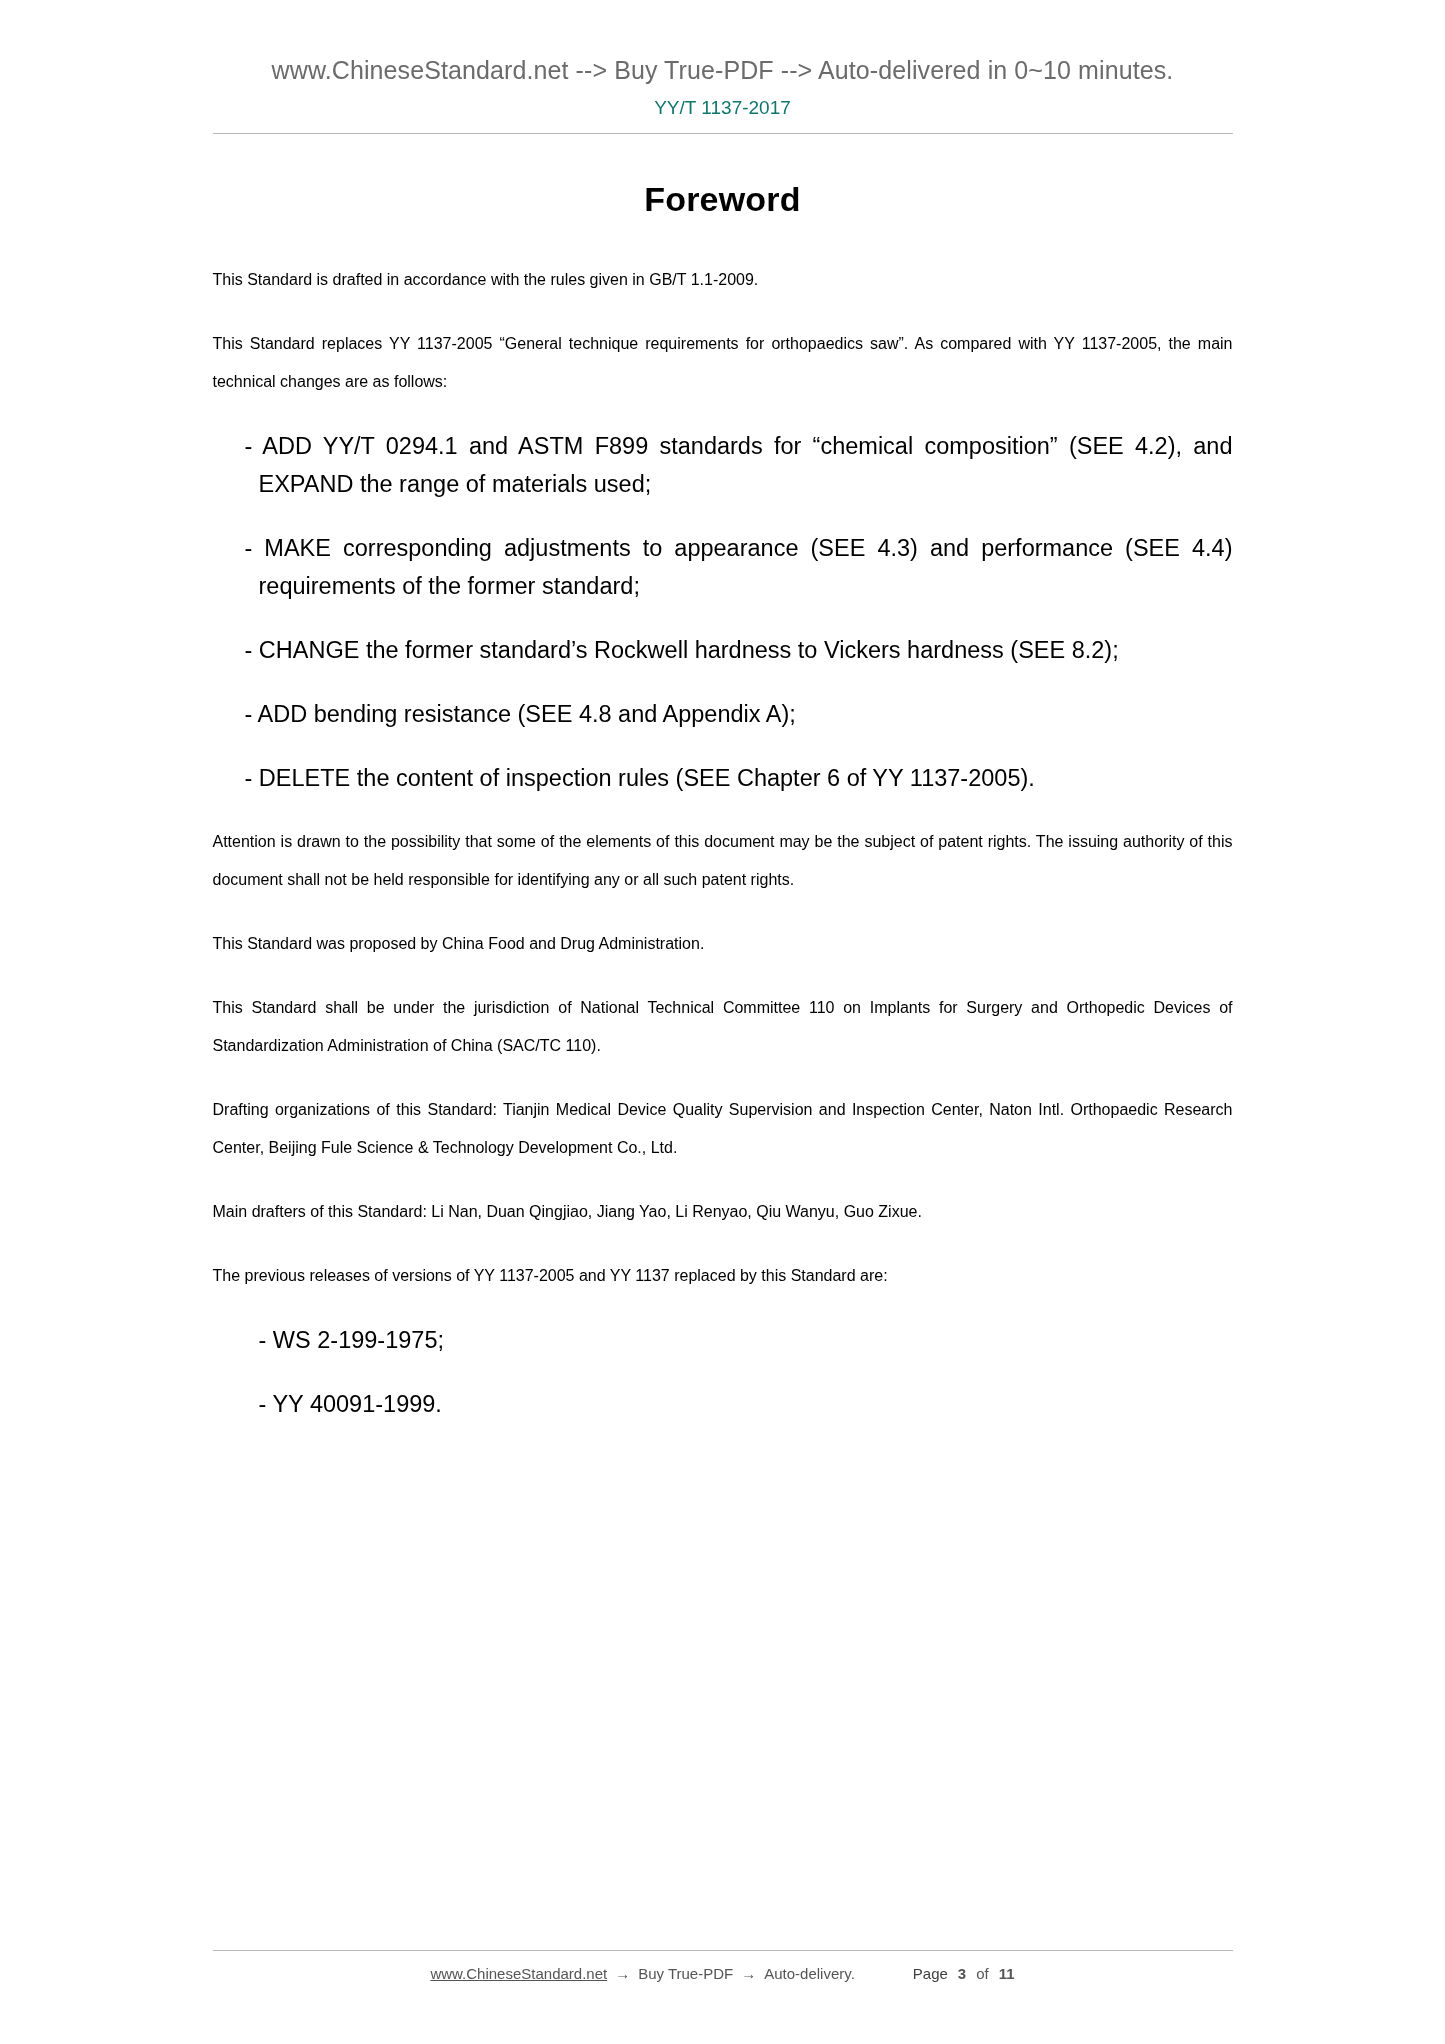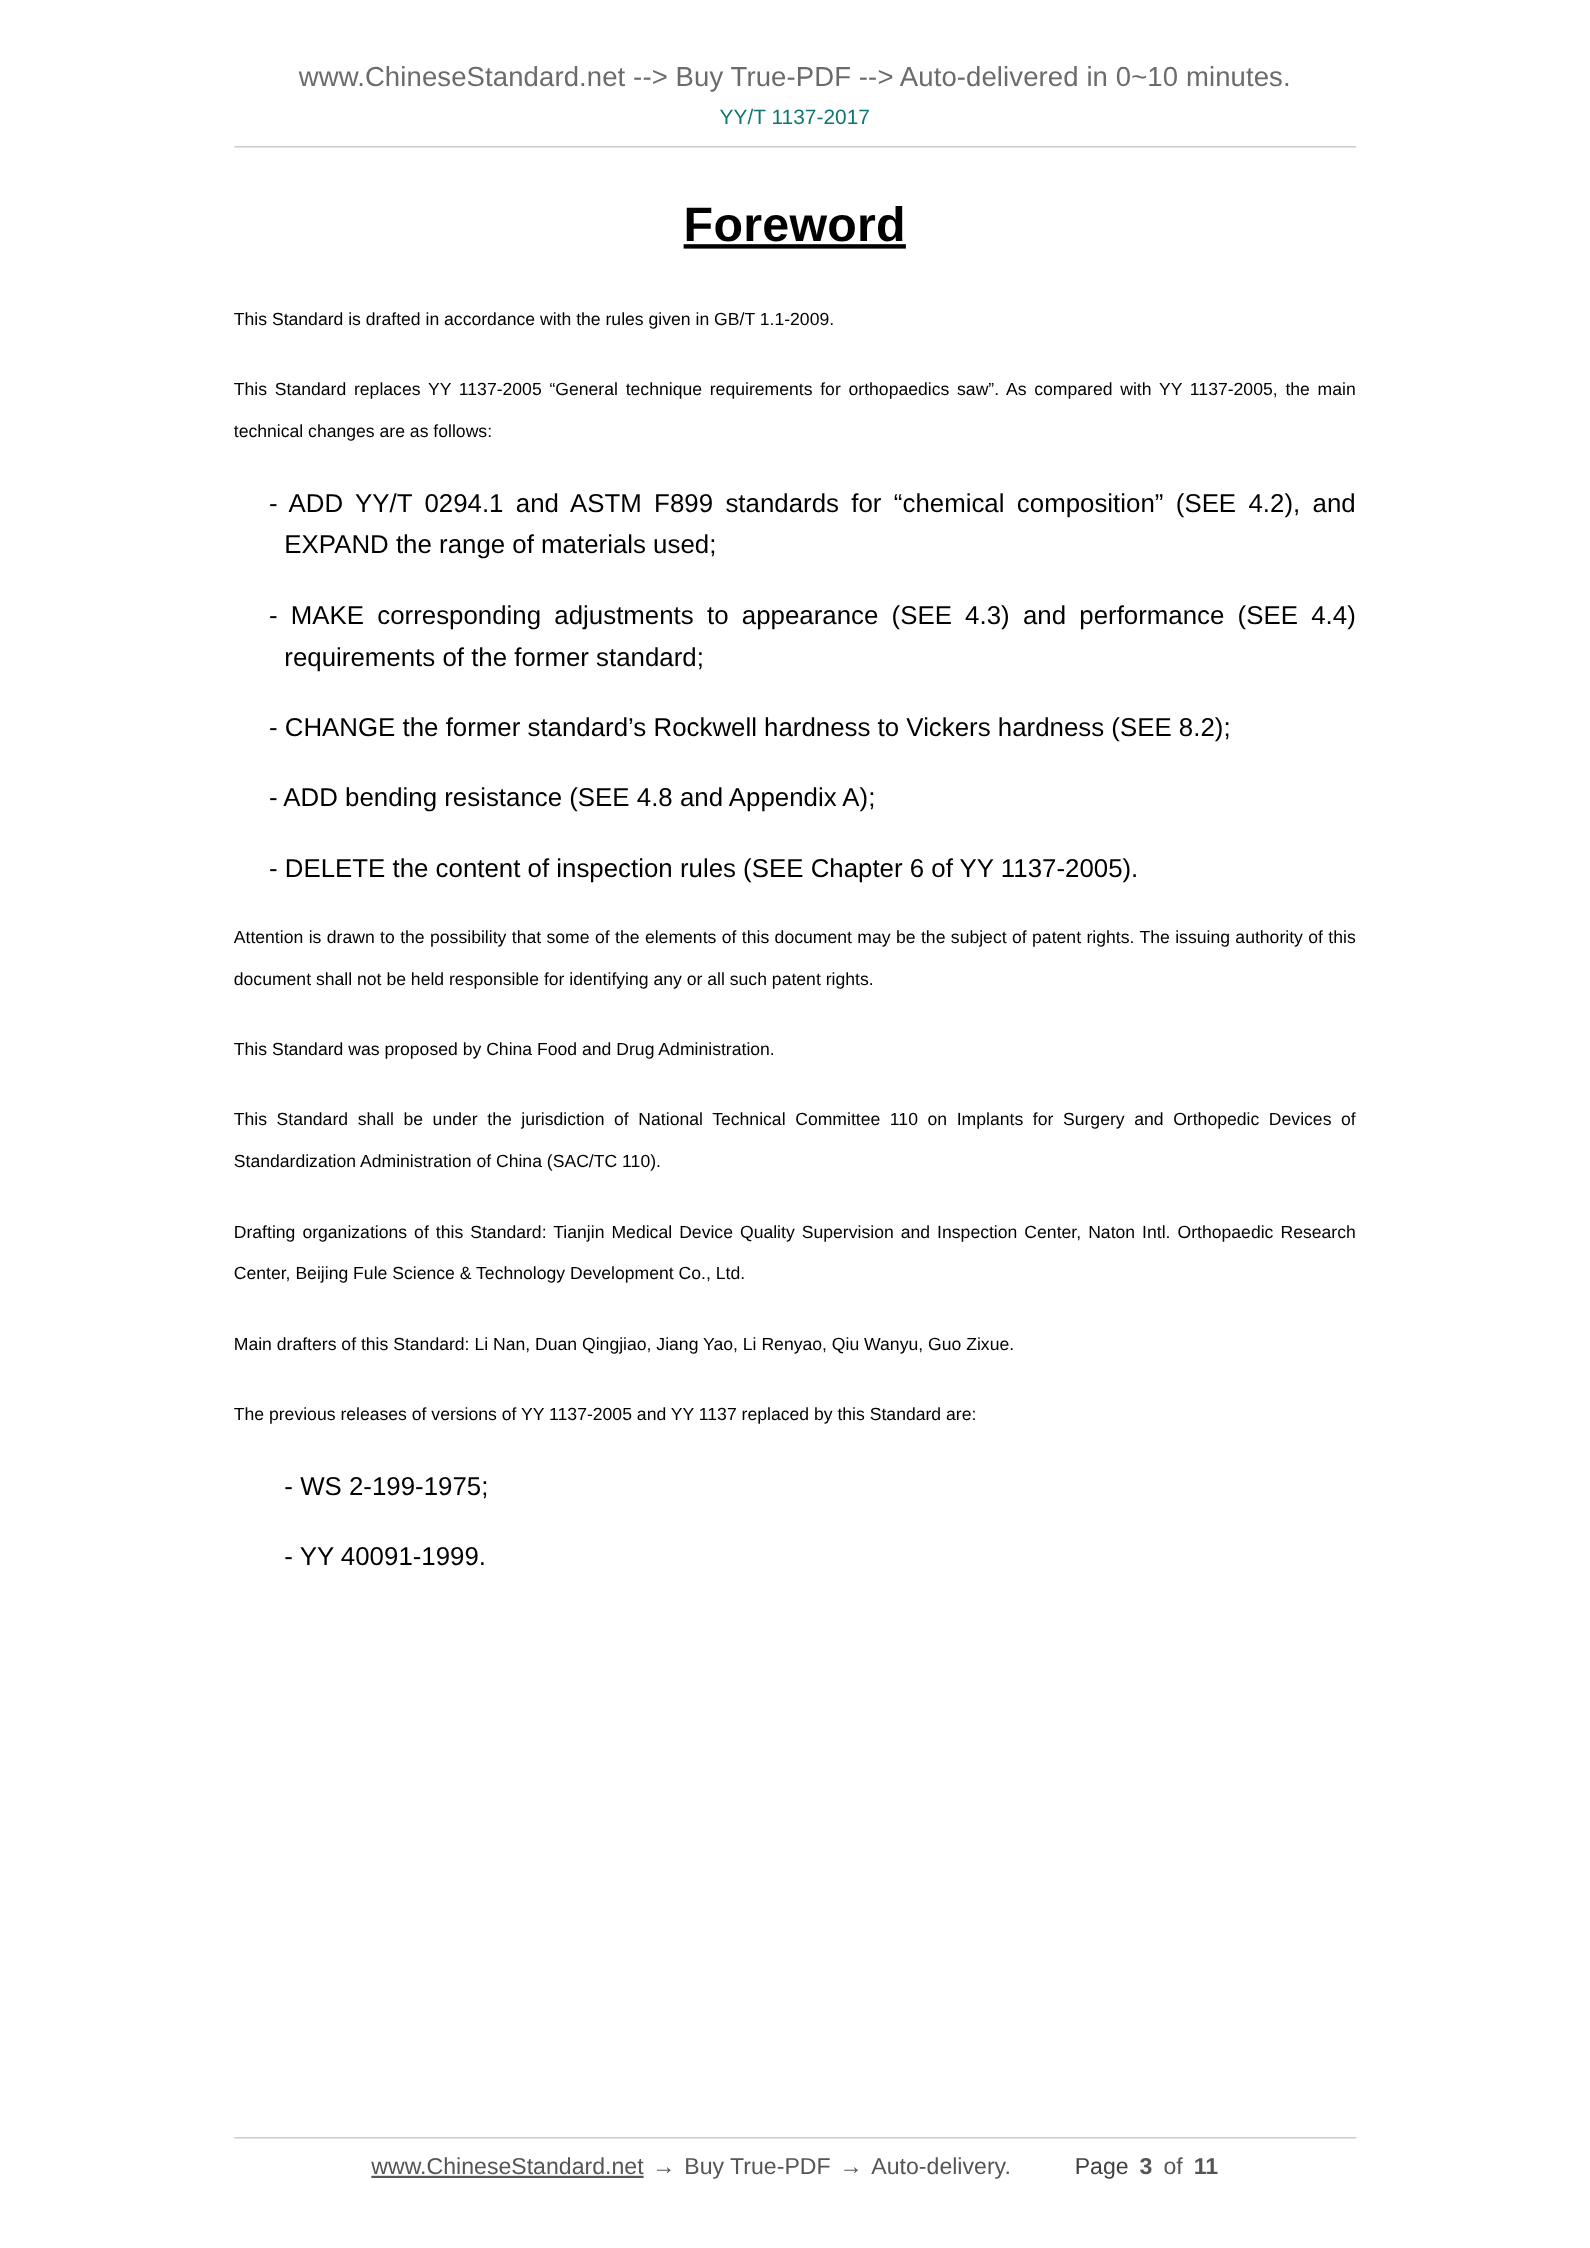--- a/index.html
+++ b/index.html
@@ -37,26 +37,25 @@
     margin: 14px auto 0 auto;
     width: 1020px;
     border-top: 1px solid #b9b9b9;
   }
   .content {
     width: 1020px;
     margin: 0 auto;
     padding-top: 46px;
   }
   h1.doc-title {
-    font-size: 44px;
+    font-size: 34px;
     font-weight: bold;
     text-align: center;
     margin: 0 0 42px 0;
     letter-spacing: 0.2px;
-    text-decoration: underline;
   }
   p.para {
     font-size: 16px;
     line-height: 38px;
     text-align: justify;
     text-justify: inter-word;
     margin: 0 0 26px 0;
   }
   ul.dash-list {
     list-style: none;
@@ -93,21 +92,21 @@
     width: 1020px;
     margin: 0 auto 14px auto;
     border-top: 1px solid #b9b9b9;
   }
   .footer-row {
     width: 1020px;
     margin: 0 auto;
     display: flex;
     align-items: baseline;
     justify-content: center;
-    font-size: 21px;
+    font-size: 15px;
     color: #555555;
   }
   .footer-link {
     color: #555555;
     text-decoration: underline;
   }
   .footer-arrow {
     margin: 0 8px;
   }
   .footer-seg {

